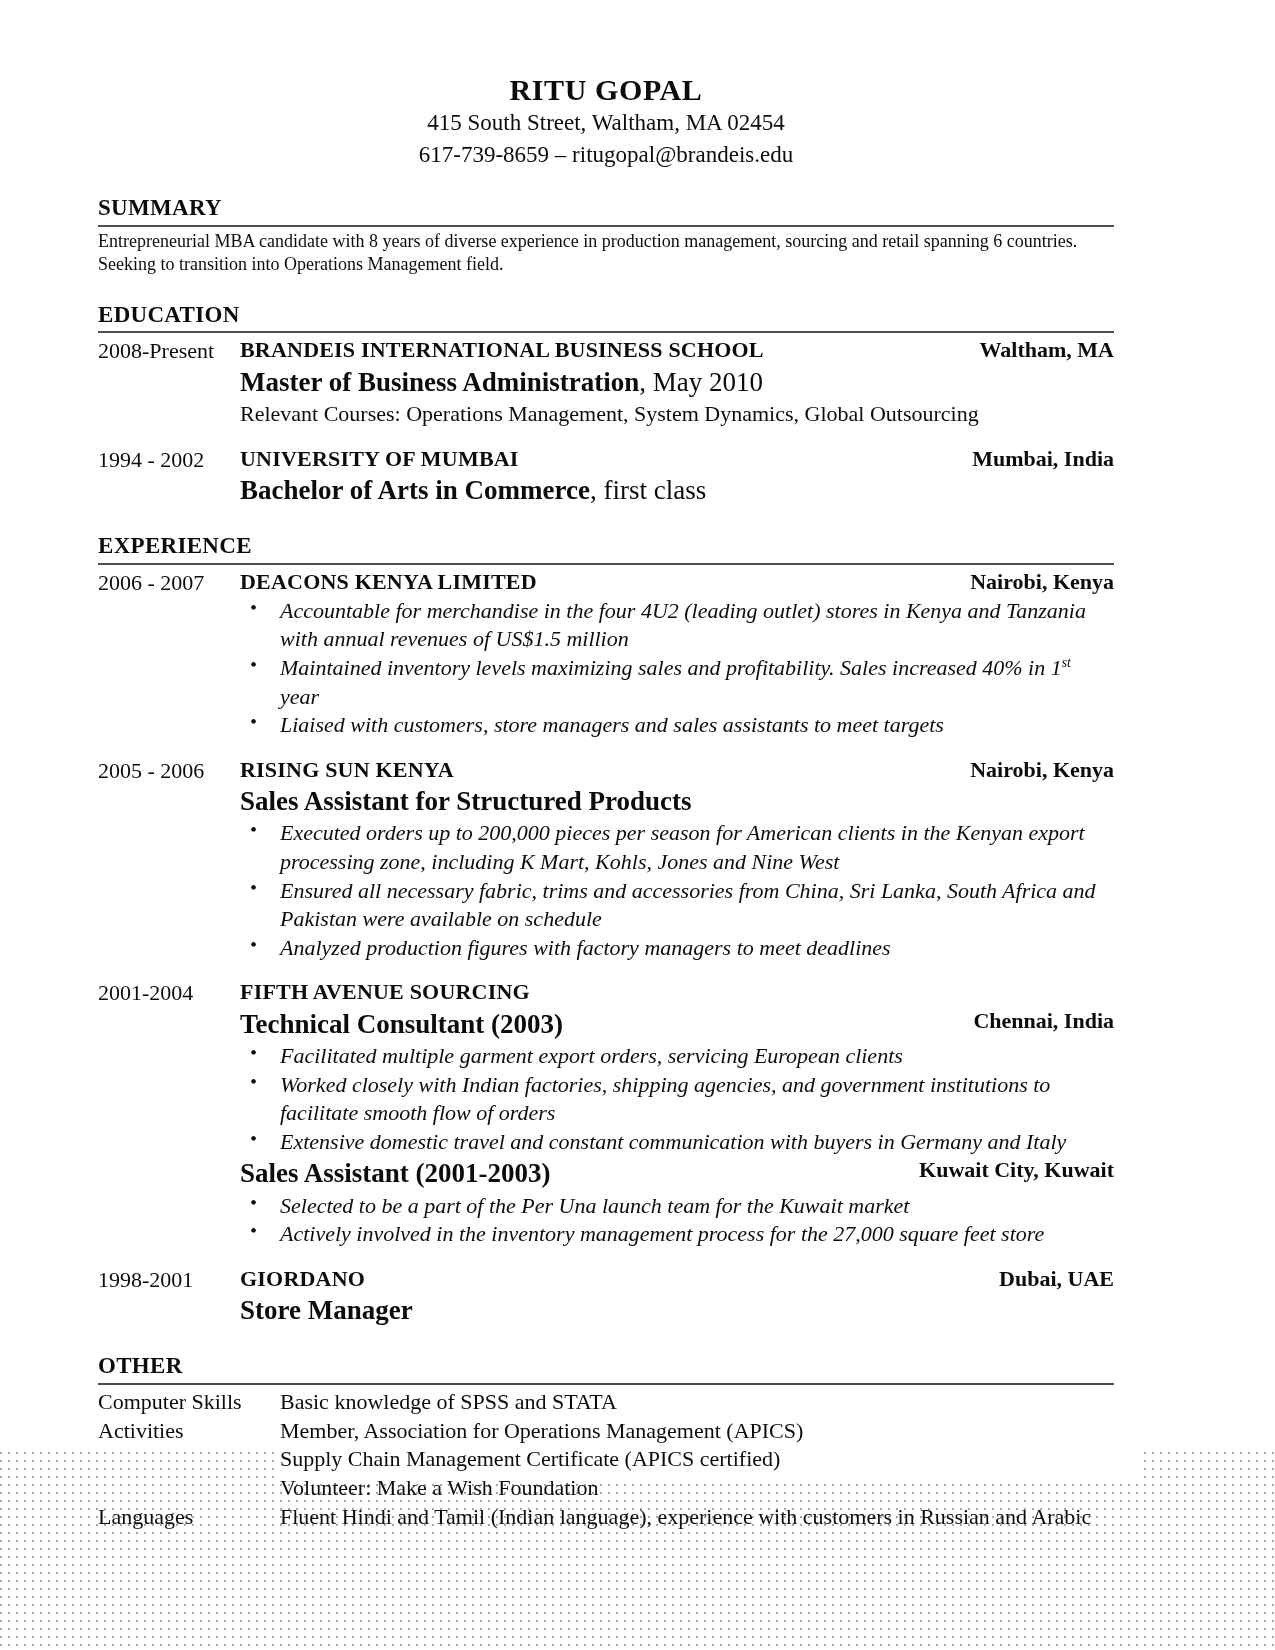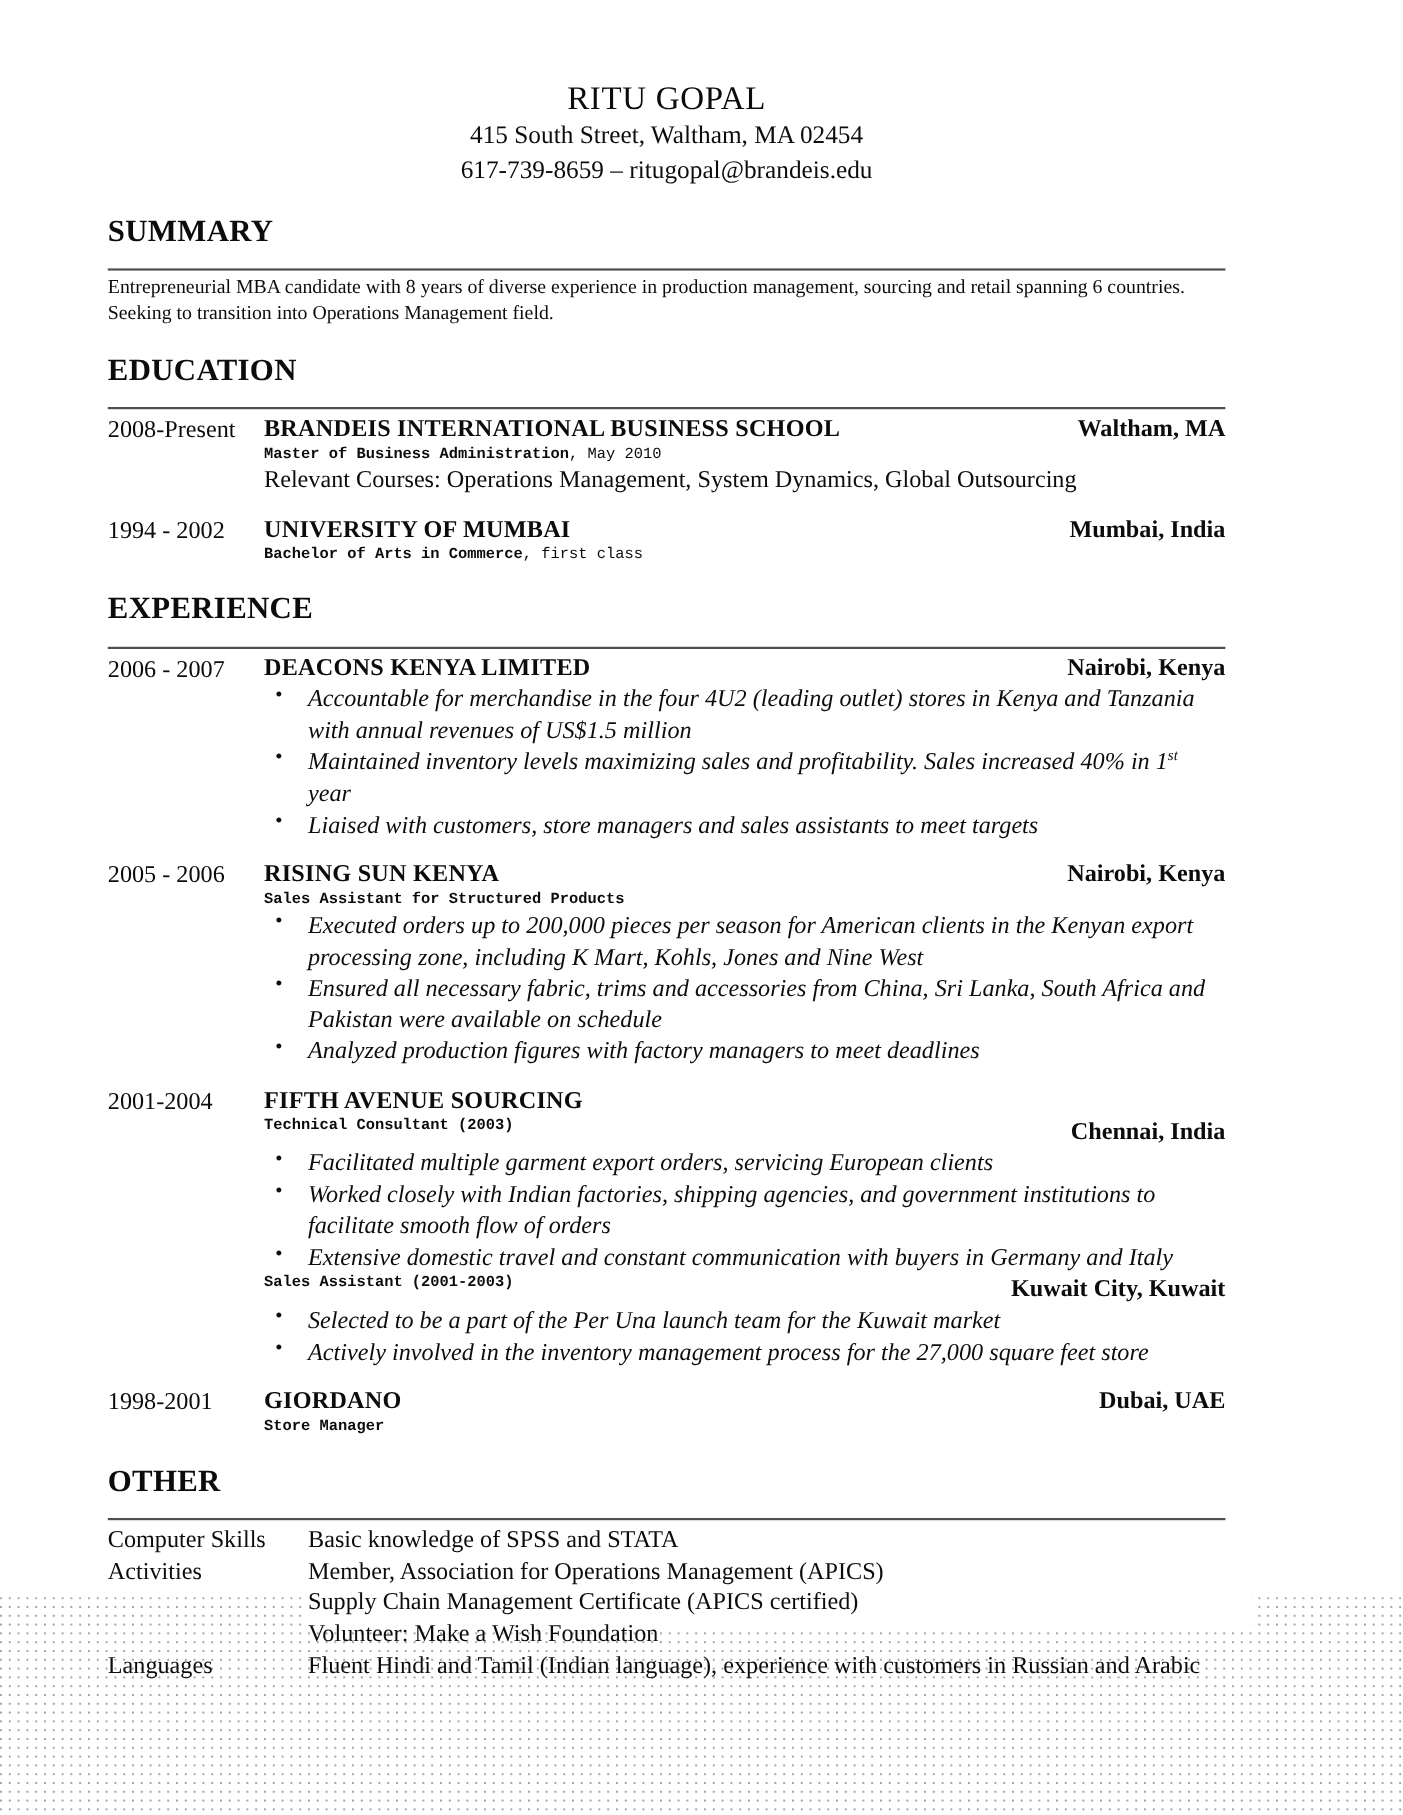--- a/index.html
+++ b/index.html
@@ -54,39 +54,39 @@
     width: 1016px;
   }
 
   
   .doc-header {
     text-align: center;
     padding-top: 72px;
   }
   .cand-name {
     font-size: 30px;
-    font-weight: normal;
+    font-weight: bold;
     letter-spacing: 0.6px;
     line-height: 1.18;
   }
   .cand-line {
     font-size: 23px;
     line-height: 1.36;
   }
 
   
   .section {
     margin-top: 26px;
   }
   .section-title {
-    font-size: 28px;
+    font-size: 23px;
     font-weight: bold;
     letter-spacing: 0.3px;
     line-height: 1.08;
-    padding-bottom: 18px;
+    padding-bottom: 4px;
   }
   .rule {
     border-bottom: 2.4px solid #4e4e52;
     width: 100%;
     height: 0;
     margin-bottom: 3px;
   }
 
   
   .body-text {
@@ -122,24 +122,23 @@
   .org {
     font-weight: bold;
     letter-spacing: 0.2px;
   }
   .loc {
     font-weight: bold;
     white-space: nowrap;
     padding-left: 18px;
   }
   .degree, .role {
-    font-size: 14px;
-    line-height: 1.30;
-    font-weight: bold;
-    font-family: Liberation Mono, monospace;
+    font-size: 27px;
+    line-height: 1.30;
+    font-weight: bold;
   }
   .degree .lite, .role .lite { font-weight: normal; }
 
   .sub-line {
     font-size: 22px;
     line-height: 1.30;
   }
 
   
   ul.bullets {

